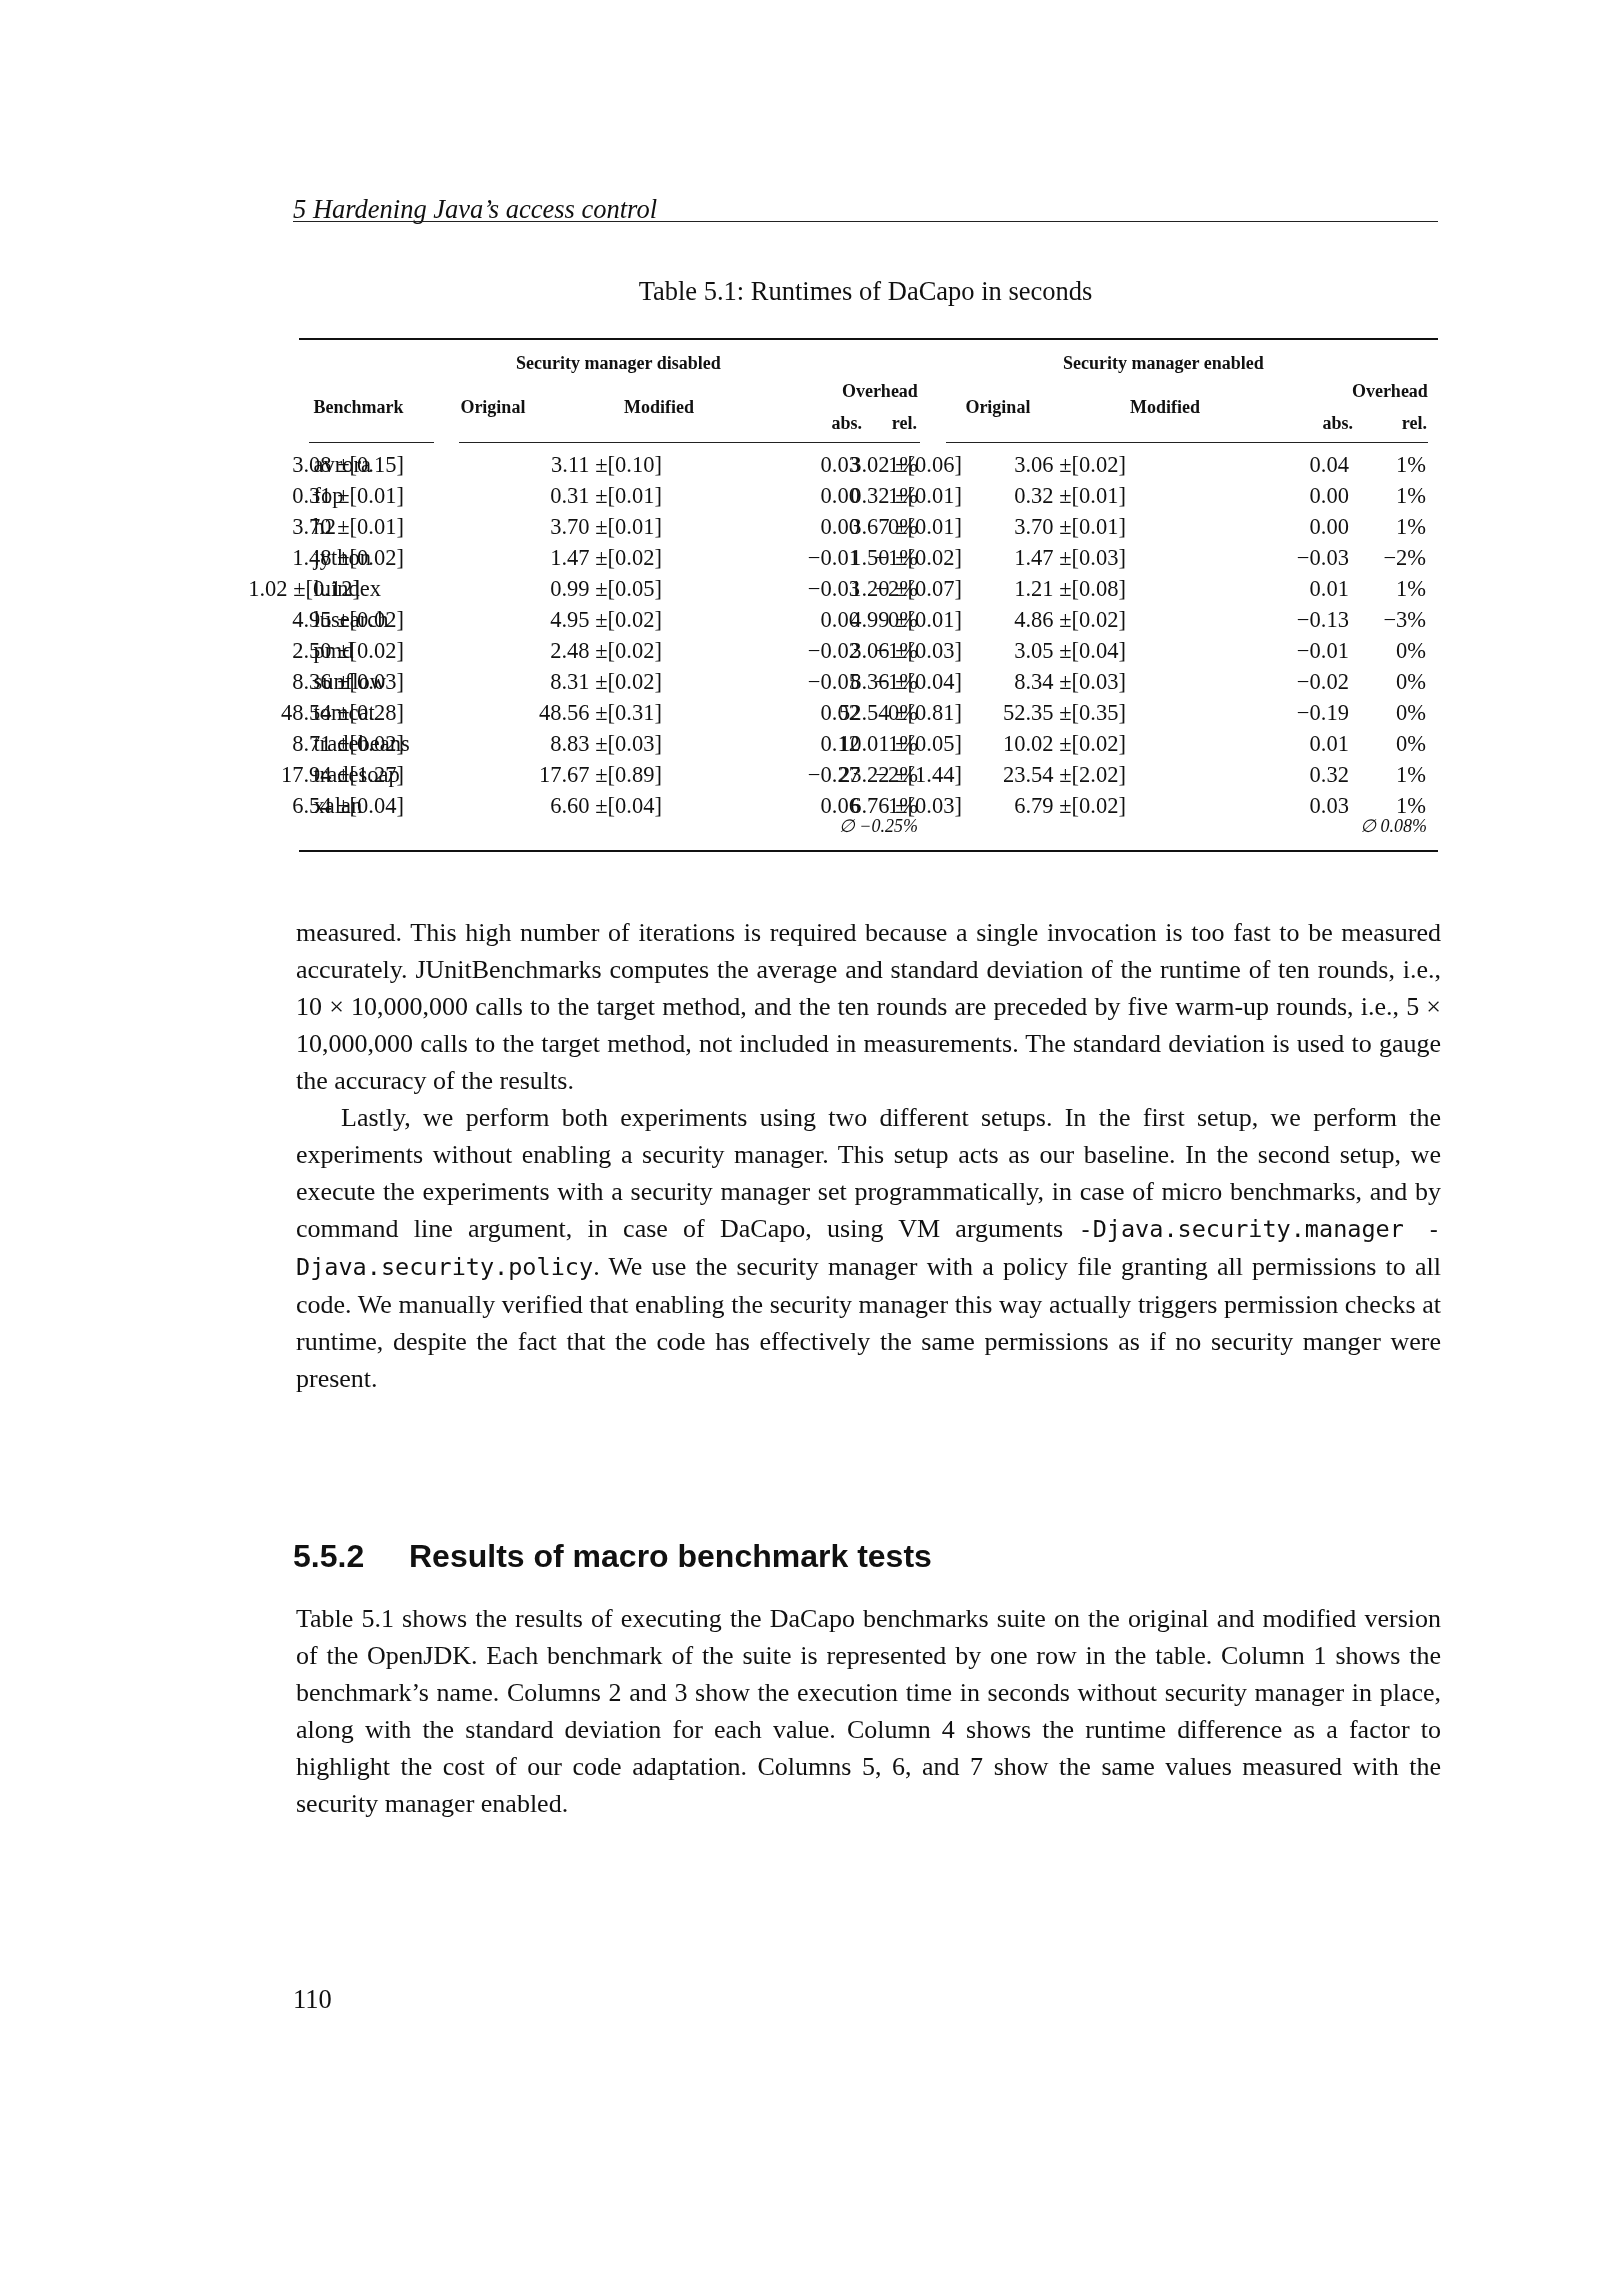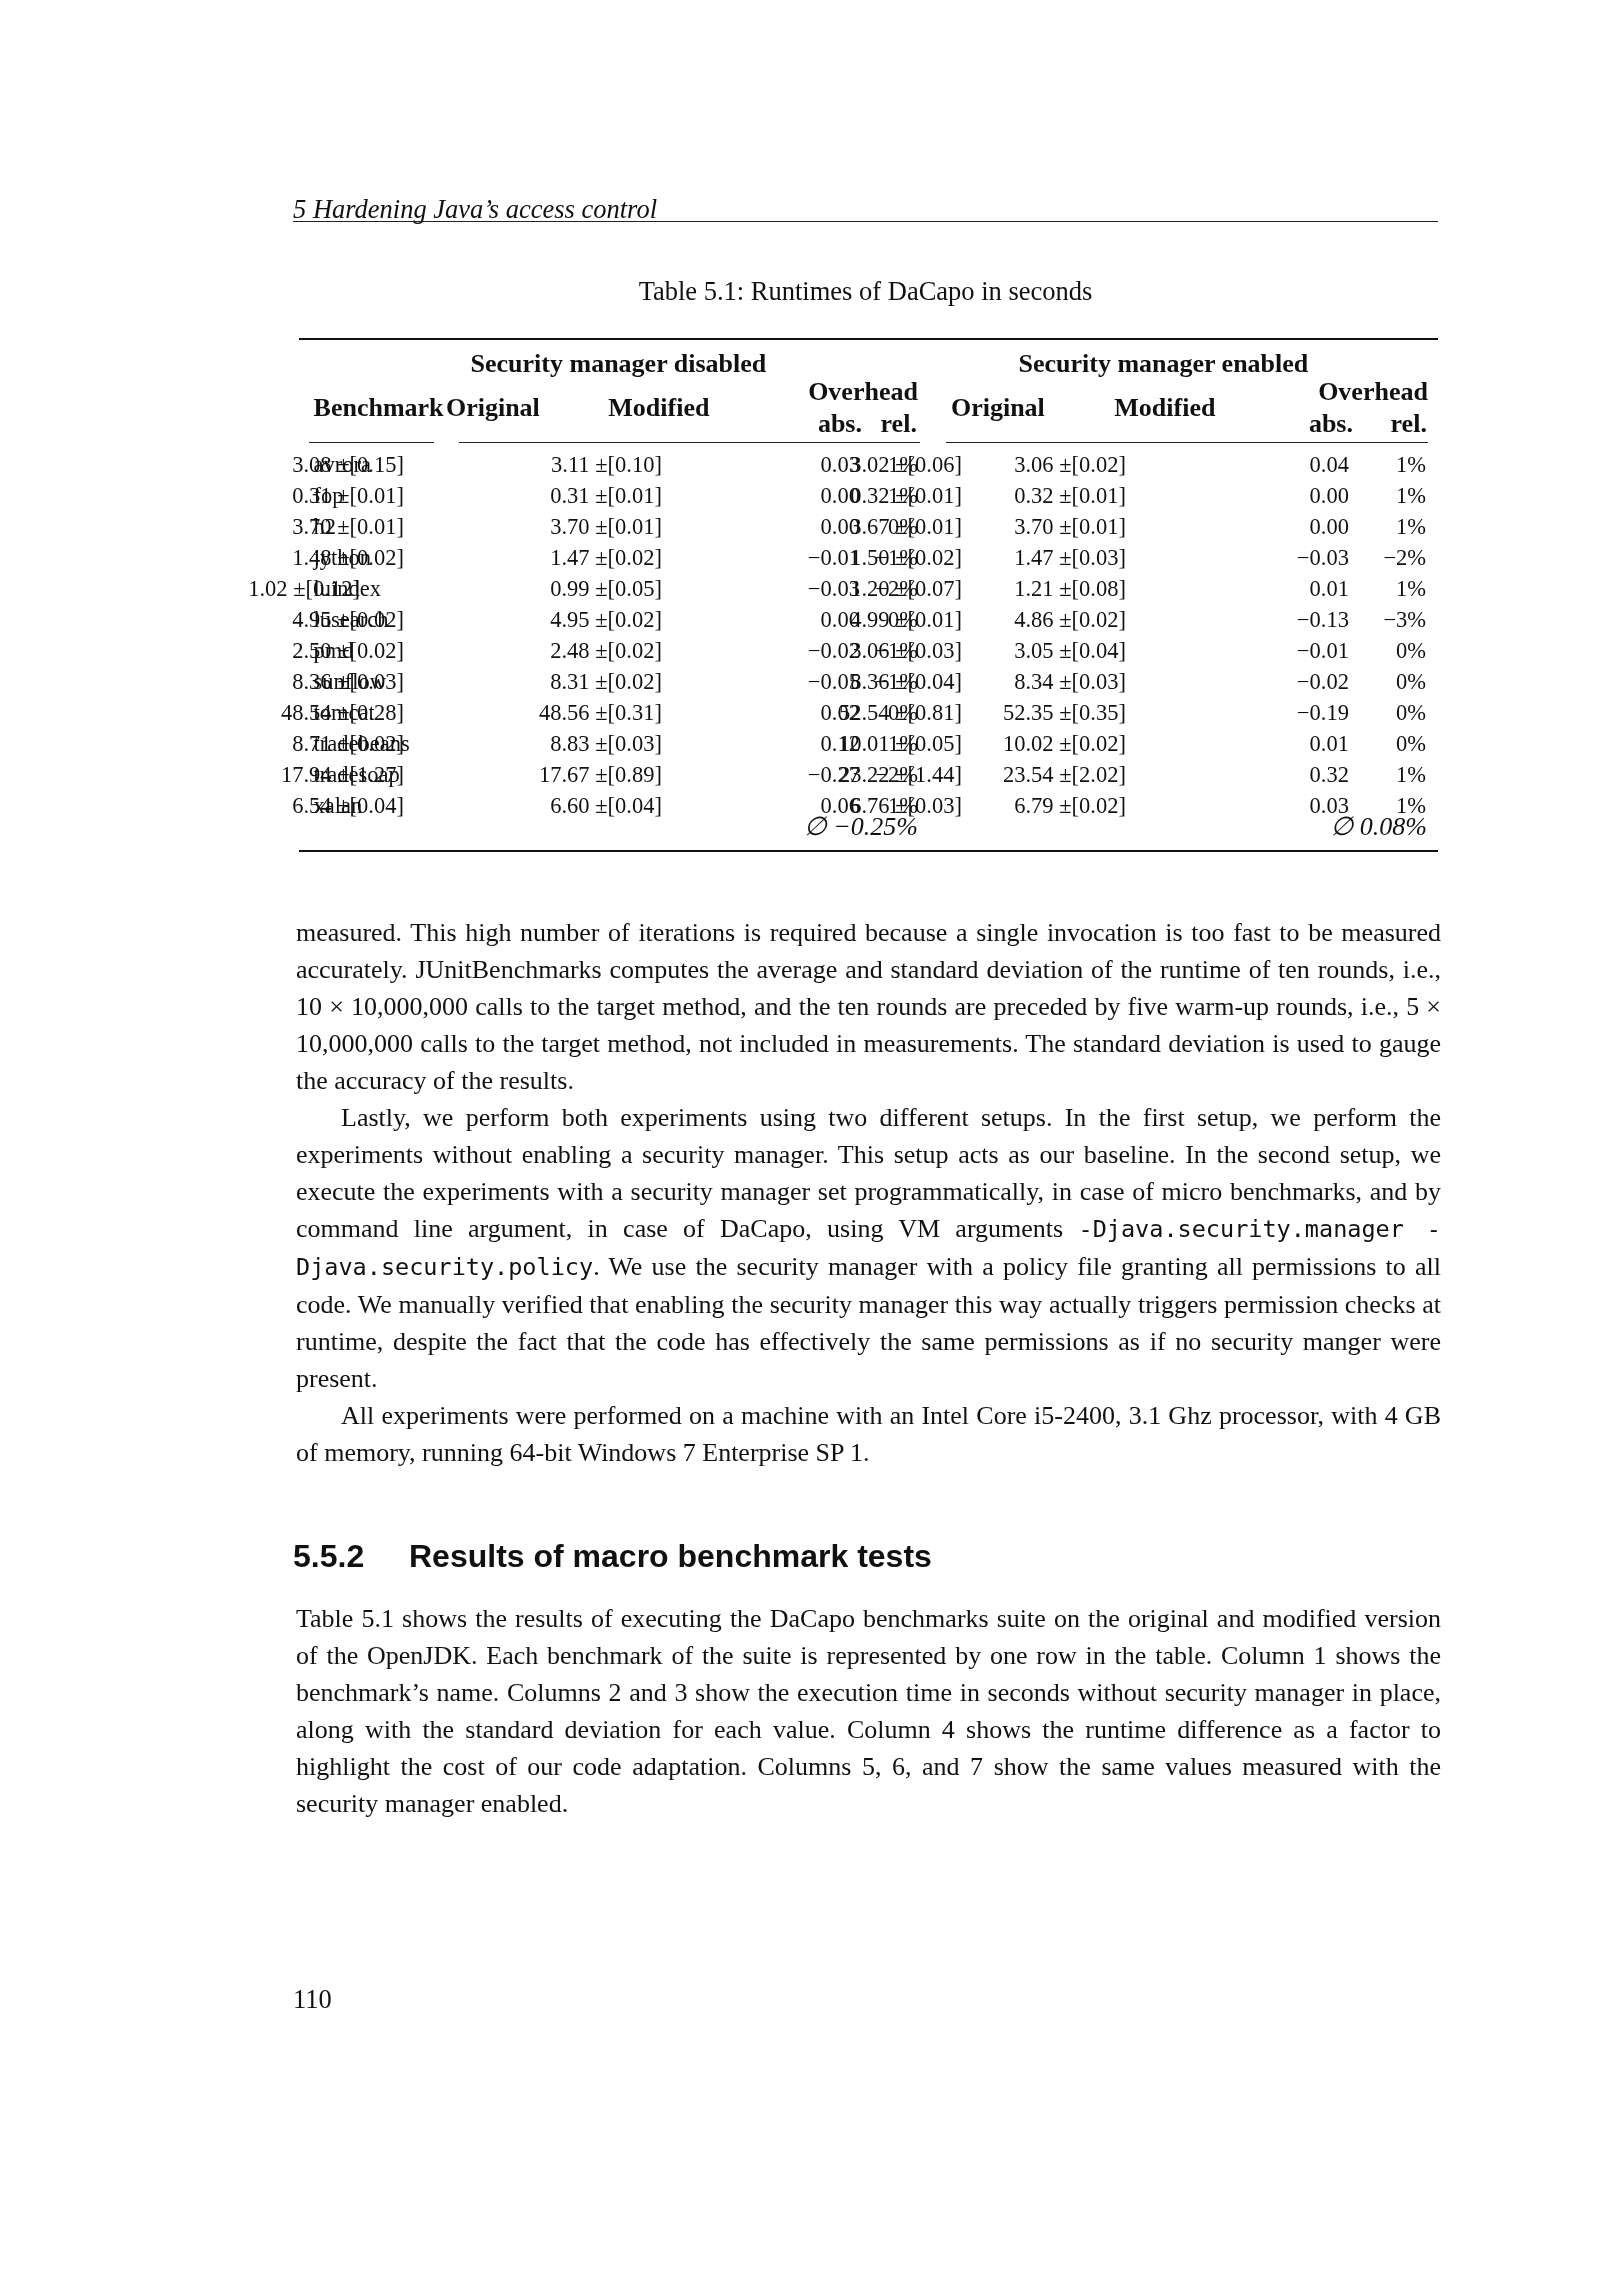--- a/index.html
+++ b/index.html
@@ -5,21 +5,21 @@
     html, body { margin: 0; padding: 0; background: #ffffff; }
     body { width: 1621px; height: 2293px; position: relative; color: #111; font-family: "Liberation Serif", serif; overflow: hidden; }
     .page { position: absolute; left: 293px; top: 0; width: 1145px; }
     .running-head { position: absolute; top: 182px; left: 0; width: 1145px; font-style: italic; font-size: 26.5px; line-height: 31px; margin-top: 12px; }
     .head-rule { position: absolute; top: 221px; left: 0; width: 1145px; border-top: 1.5px solid #222; }
     .caption { position: absolute; top: 275px; left: 0; width: 1145px; text-align: center; font-size: 26.5px; line-height: 33px; }
     .table-wrap { position: absolute; top: 338px; left: 5.9px; width: 1139px; }
     .rule-top, .rule-bottom { position: absolute; left: 0; width: 1139px; border-top: 2px solid #111; }
     .rule-top { top: 0; }
     .rule-bottom { top: 512px; }
-    .hdr { position: absolute; font-weight: bold; font-size: 26px; line-height: 25.5px; white-space: nowrap; }
+    .hdr { position: absolute; font-weight: bold; font-size: 18px; line-height: 25.5px; white-space: nowrap; }
     .group-label { text-align: center; }
     .mid-rule { position: absolute; top: 104px; border-top: 1.5px solid #222; }
     .rows { position: absolute; top: 112px; left: 0; width: 1139px; }
     .row { position: relative; height: 31px; font-size: 22.5px; line-height: 30px; white-space: nowrap; }
     .cell { position: absolute; top: 0; }
     .c-name { left: 14.7px; }
     .num { text-align: right; }
     .avg { font-style: italic; }
     .text-block { position: absolute; left: 3px; width: 1145px; font-size: 26px; line-height: 37px; text-align: justify; }
     .text-block p { margin: 0; }
@@ -212,21 +212,20 @@
 
     <div class="hdr avg" style="top:476px; left:461px; width:158px; text-align:right; font-weight:normal;">∅ −0.25%</div>
     <div class="hdr avg" style="top:476px; left:970px; width:158px; text-align:right; font-weight:normal;">∅ 0.08%</div>
 
     <div class="rule-bottom"></div>
   </div>
 
   <div class="text-block" style="top:914px;">
     <p>measured. This high number of iterations is required because a single invocation is too fast to be measured accurately. JUnitBenchmarks computes the average and standard deviation of the runtime of ten rounds, i.e., 10 × 10,000,000 calls to the target method, and the ten rounds are preceded by five warm-up rounds, i.e., 5 × 10,000,000 calls to the target method, not included in measurements. The standard deviation is used to gauge the accuracy of the results.</p>
     <p class="indent"><span>Lastly, we perform both experiments using two different setups. In the first setup, we perform the experiments without enabling a security manager. This setup acts as our baseline. In the second setup, we execute the experiments with a security manager set programmatically, in case of micro benchmarks, and by command line argument, in case of DaCapo, using VM arguments </span><span class="mono">-Djava.security.manager -Djava.security.policy</span><span>. We use the security manager with a policy file granting all permissions to all code. We manually verified that enabling the security manager this way actually triggers permission checks at runtime, despite the fact that the code has effectively the same permissions as if no security manger were present.</span></p>
-    <p class="indent">All experiments were performed on a machine with an Intel Core i5-2400, 3.1 Ghz processor, with 4 GB of memory, running 64-bit Windows 7 Enterprise SP 1.</p>
   </div>
 
   <div class="section-heading"><span class="section-num">5.5.2</span><span>Results of macro benchmark tests</span></div>
 
   <div class="text-block" style="top:1600px;">
     <p>Table 5.1 shows the results of executing the DaCapo benchmarks suite on the original and modified version of the OpenJDK. Each benchmark of the suite is represented by one row in the table. Column 1 shows the benchmark’s name. Columns 2 and 3 show the execution time in seconds without security manager in place, along with the standard deviation for each value. Column 4 shows the runtime difference as a factor to highlight the cost of our code adaptation. Columns 5, 6, and 7 show the same values measured with the security manager enabled.</p>
   </div>
 
   <div class="page-number">110</div>
 </div>

